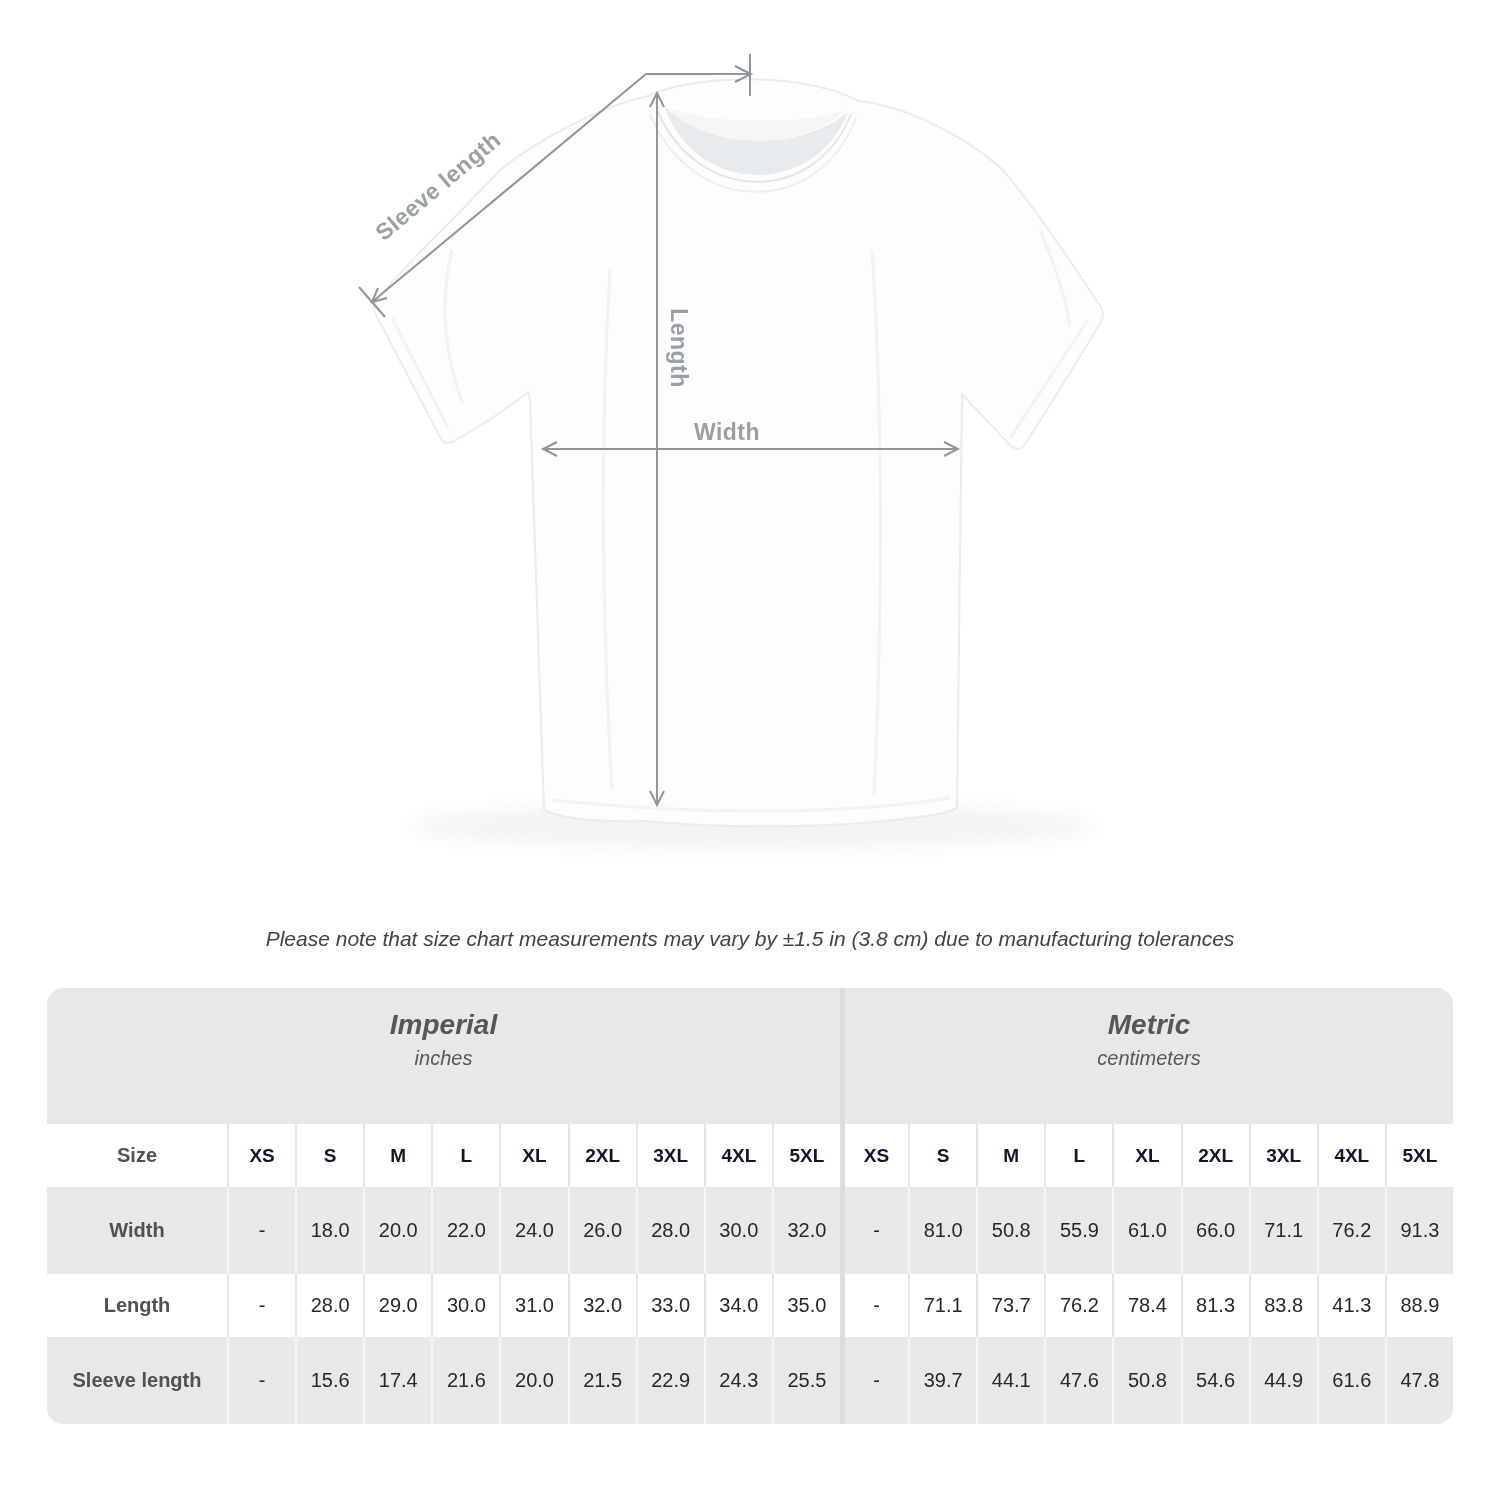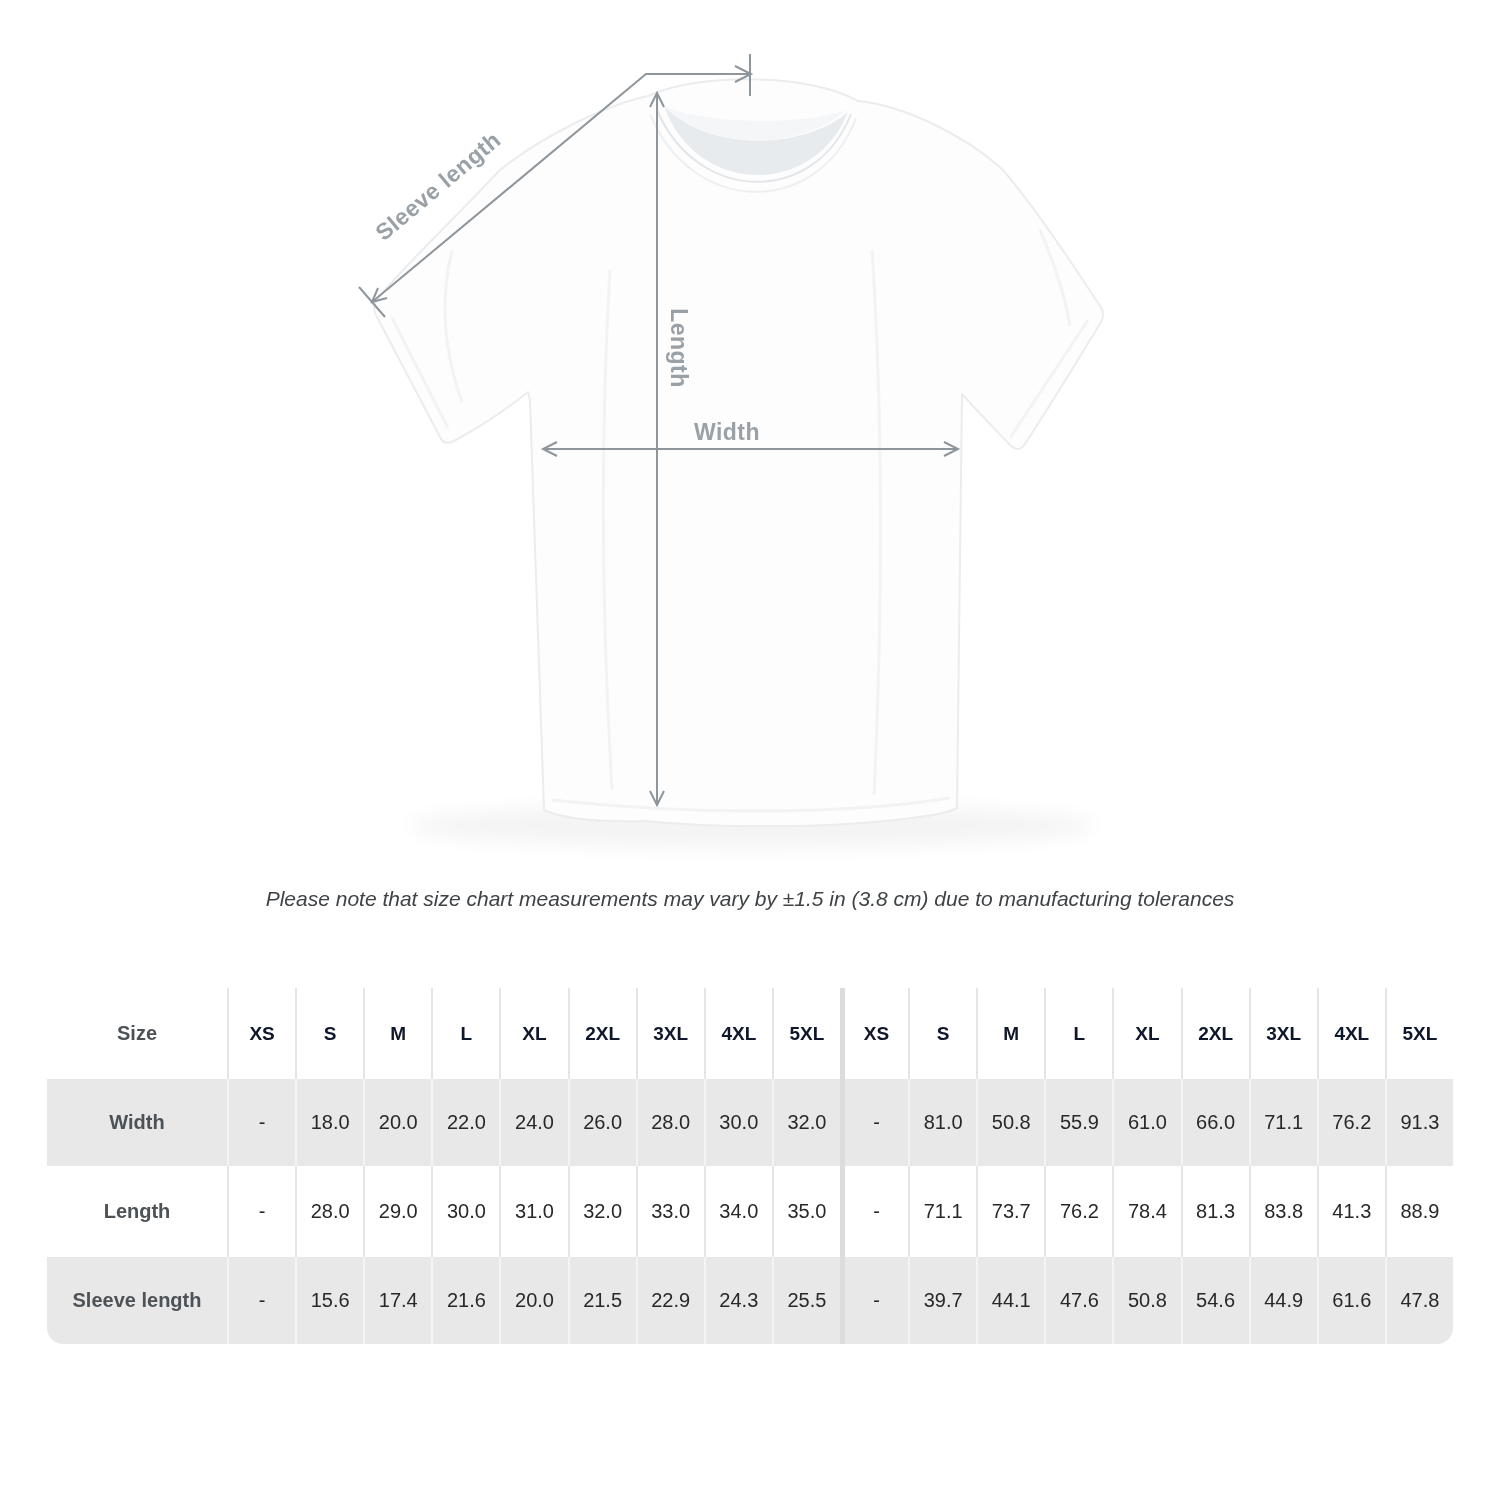--- a/index.html
+++ b/index.html
@@ -18,21 +18,21 @@
     font-family:"Liberation Sans","DejaVu Sans",sans-serif;
     font-size:23px;font-weight:bold;fill:#9aa1a6;letter-spacing:.5px;
   }
 
   
   .title{
     position:absolute;top:883px;left:0;width:100%;text-align:center;
     font-size:33px;font-weight:bold;color:#202224;line-height:36px;margin:0;
   }
   .note{
-    position:absolute;top:887px;left:0;width:100%;text-align:center;
+    position:absolute;top:927px;left:0;width:100%;text-align:center;
     font-size:21px;font-style:italic;color:#3f4346;line-height:24px;margin:0;
   }
 
   
   .sizetable{
     position:absolute;top:988px;left:47px;width:1406px;
     border-radius:16px;overflow:hidden;background:#fff;
   }
   .sizetable table{
     width:100%;border-collapse:separate;border-spacing:0;table-layout:fixed;
@@ -40,21 +40,21 @@
   .sizetable col.c-label{width:180px;}
   .sizetable td{
     text-align:center;vertical-align:middle;
     font-size:20px;color:#26282a;padding:0;
   }
   tr.band td{
     height:115px;background:#e8e8e8;vertical-align:top;padding-top:21px;
   }
   .sec-name{font-size:28px;font-weight:bold;font-style:italic;color:#54585c;line-height:32px;}
   .sec-unit{font-size:20px;font-style:italic;color:#54585c;line-height:22px;margin-top:6px;}
-  tr.rw td{background:#ffffff;height:91px;}
+  tr.rw td{background:#ffffff;height:63px;}
   tr.rg td{background:#e8e8e8;height:87px;}
   td.lbl{font-weight:bold;color:#4d5257;font-size:20px;}
   td.hd{font-weight:bold;color:#0f172a;font-size:19px;}
   tr.rw td.v{border-left:2px solid #e5e5e5;}
   tr.rg td.v{border-left:2px solid #f4f4f4;}
   .sizetable td.sd{border-left:5px solid #dcdcdc;}
 </style>
 </head>
 <body>
 
@@ -153,20 +153,30 @@
           <col>
           <col>
           <col>
           <col>
           <col>
           <col>
           <col>
       </colgroup>
 
       <tbody>
+          <tr class="band">
+        <td colspan="10">
+          <div class="sec-name">Imperial</div>
+          <div class="sec-unit">inches</div>
+        </td>
+        <td colspan="9" class="sd">
+          <div class="sec-name">Metric</div>
+          <div class="sec-unit">centimeters</div>
+        </td>
+      </tr>
 
       <tr class="rw">
         <td class="lbl">Size</td>
         <td class="hd v">XS</td>
         <td class="hd v">S</td>
         <td class="hd v">M</td>
         <td class="hd v">L</td>
         <td class="hd v">XL</td>
         <td class="hd v">2XL</td>
         <td class="hd v">3XL</td>

